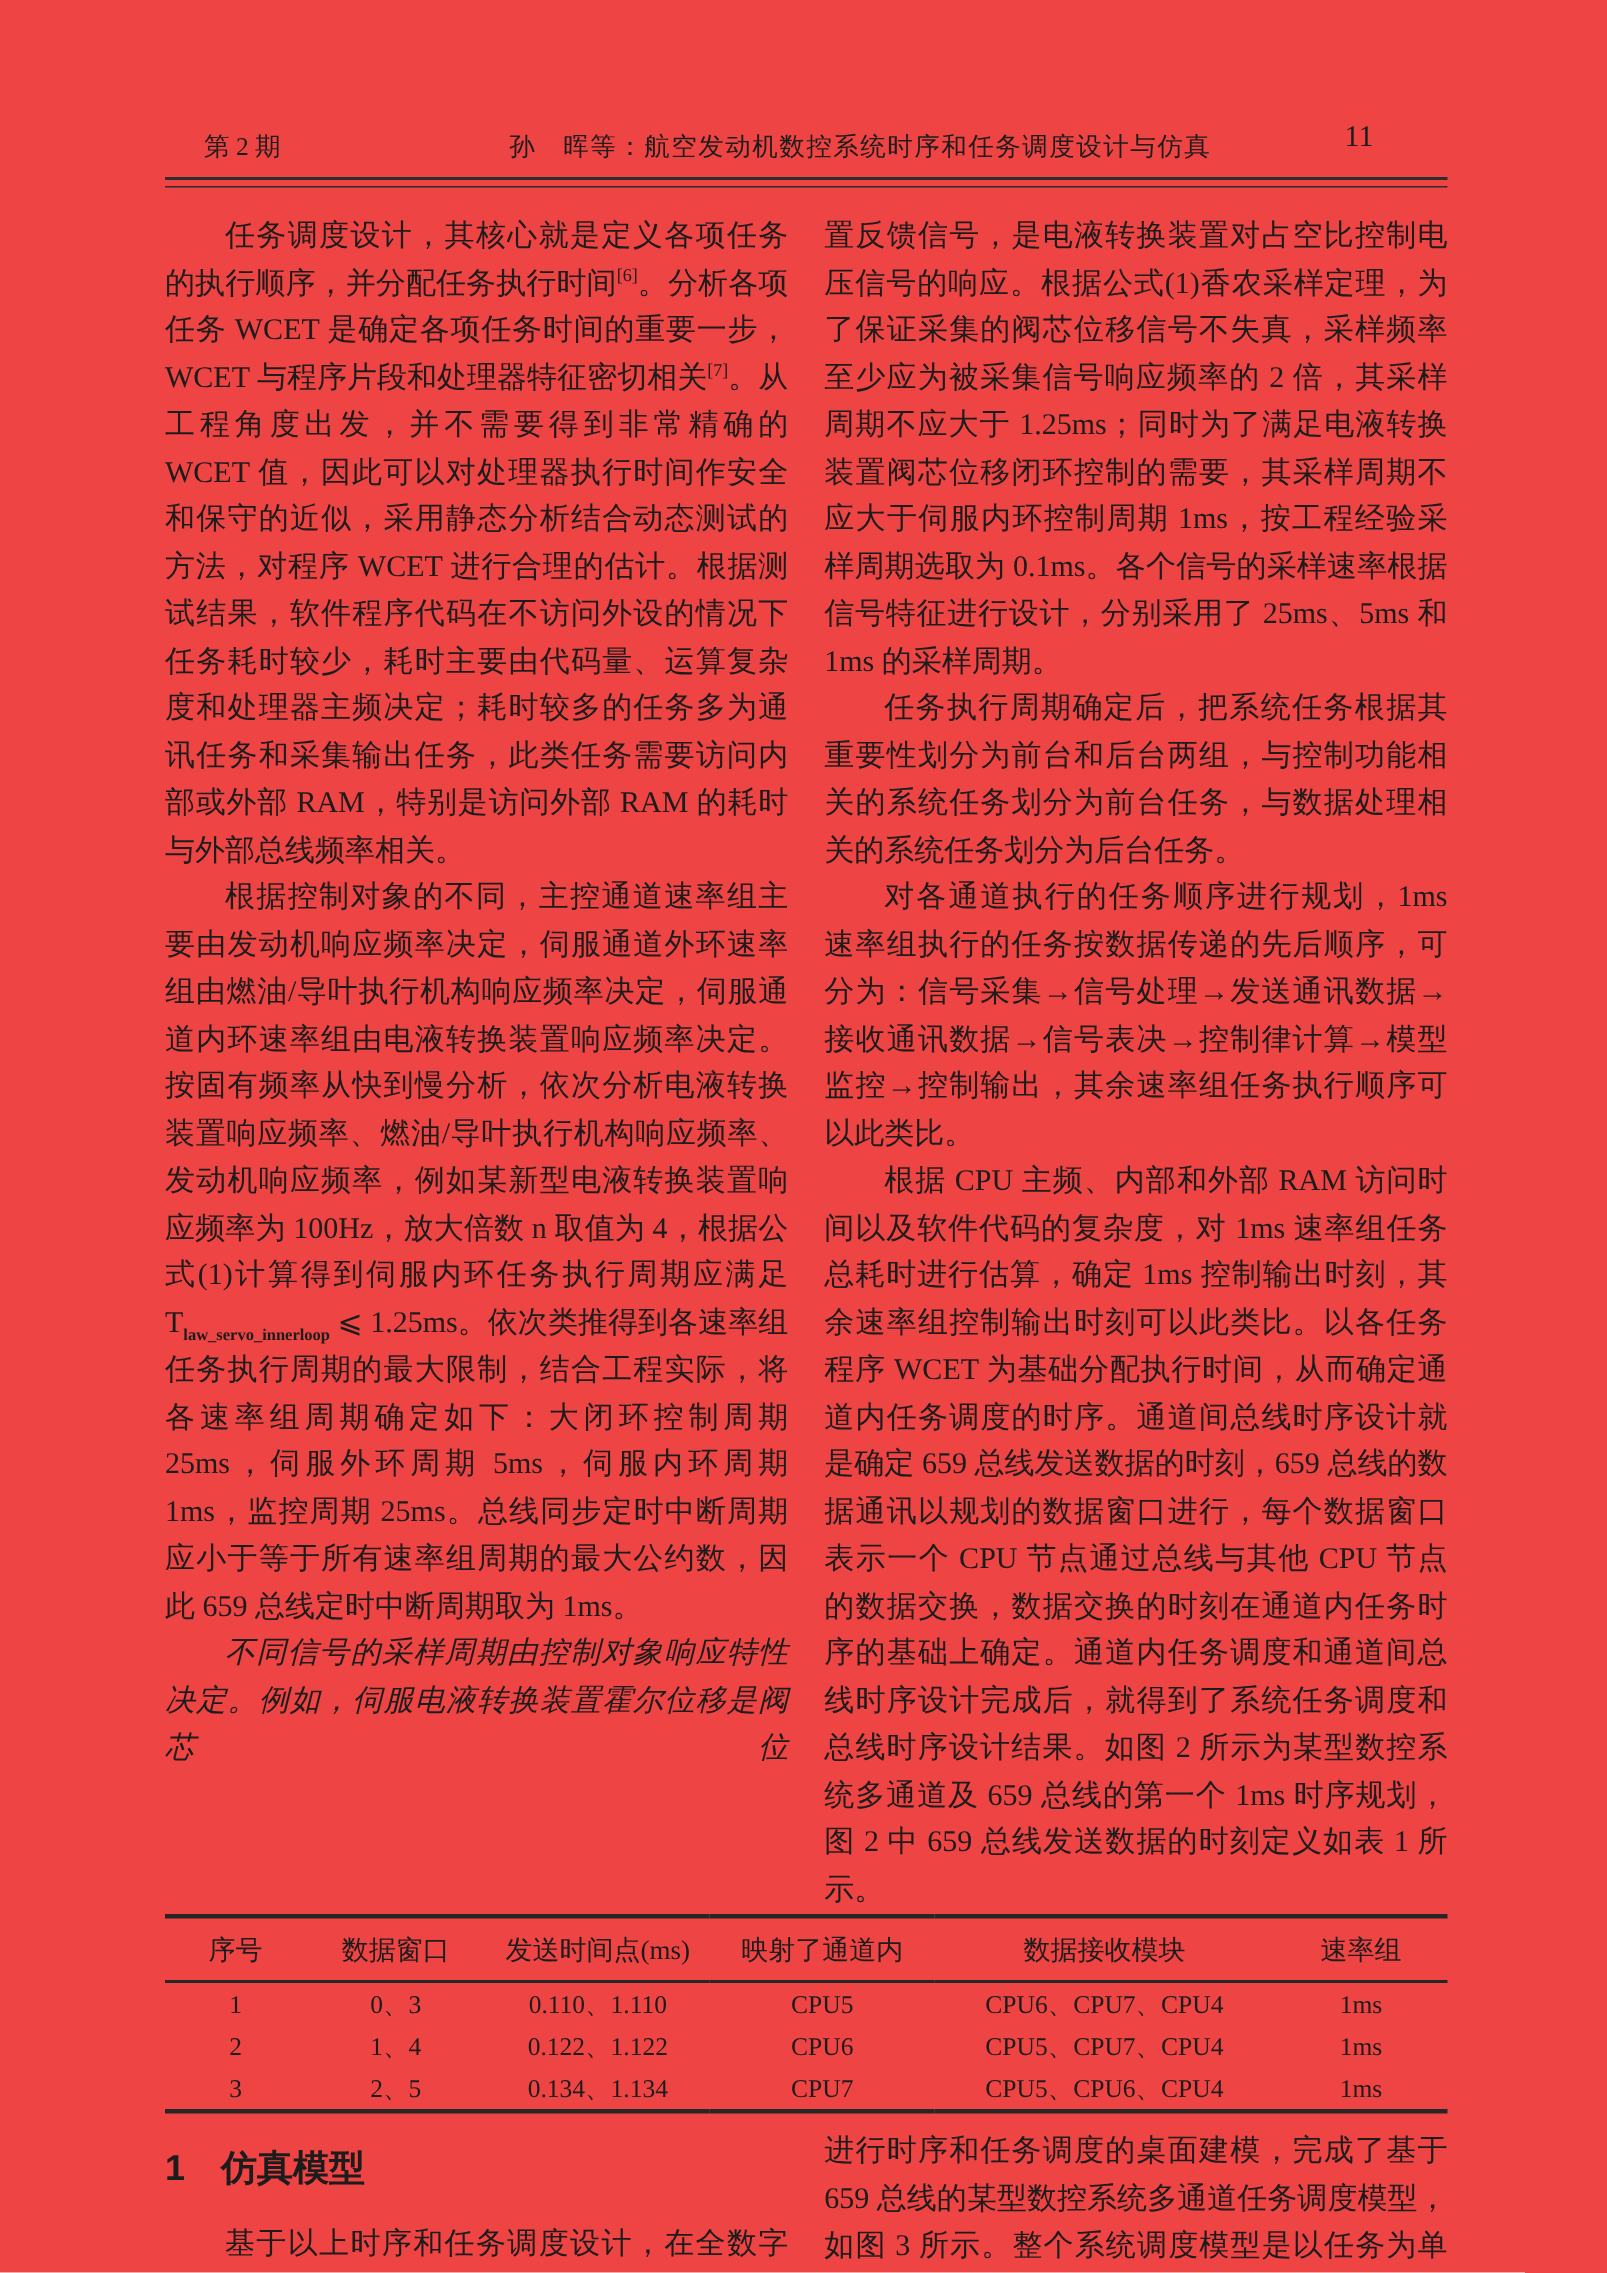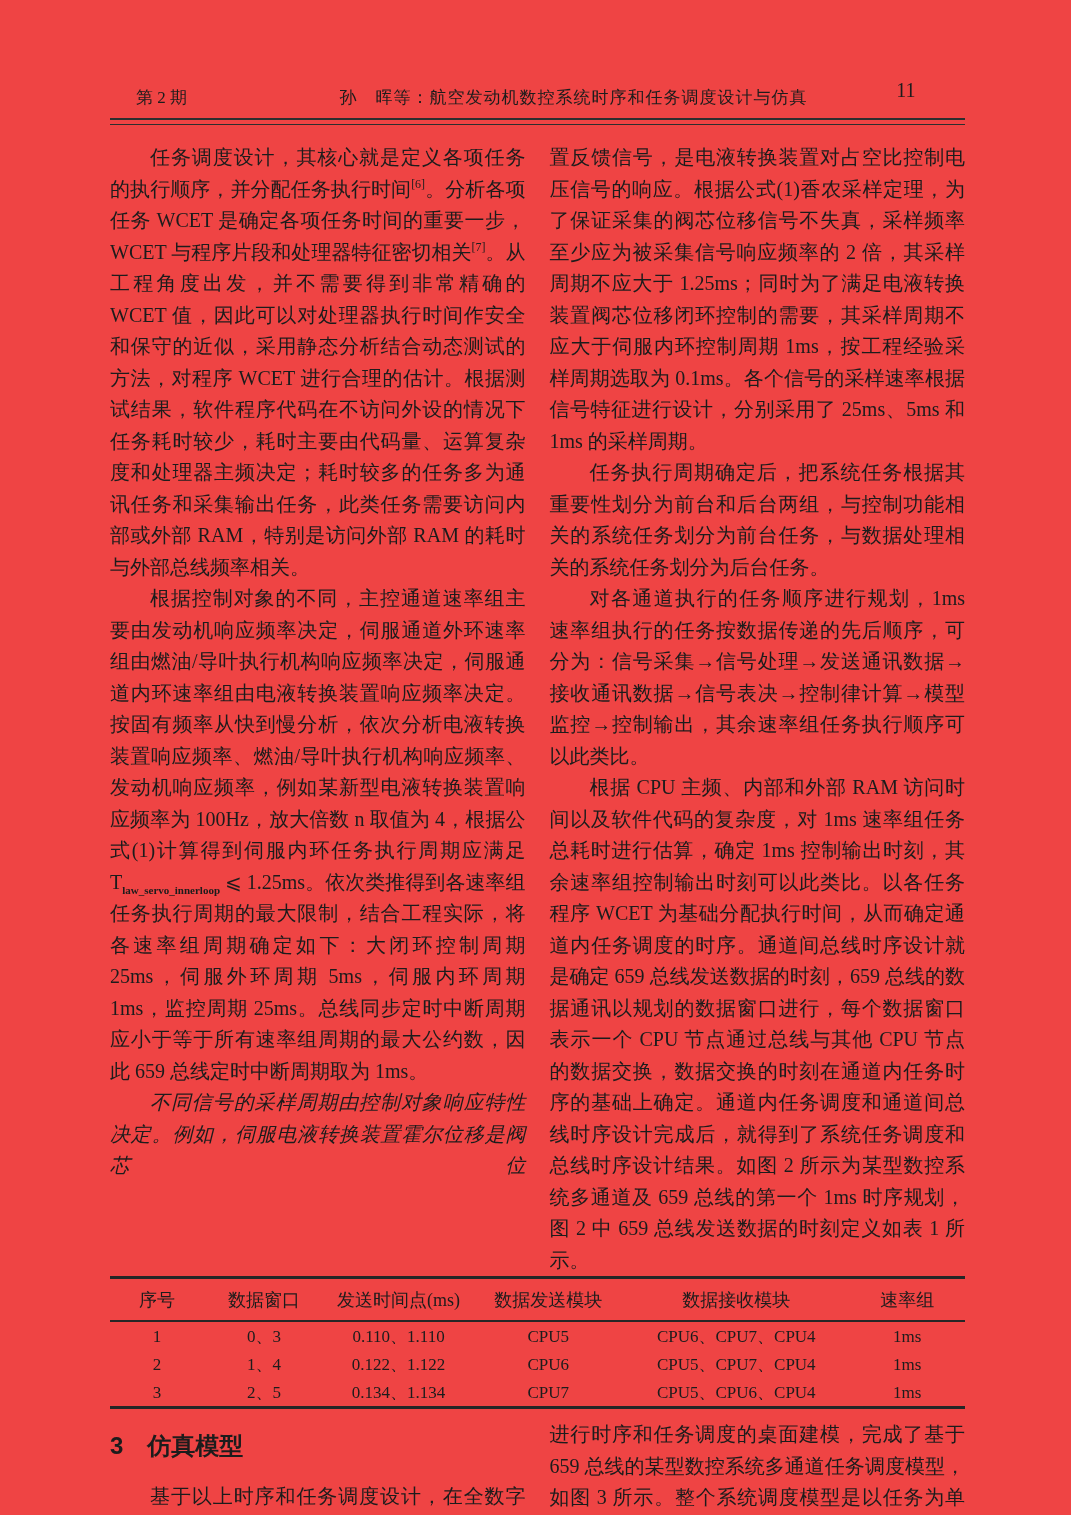--- a/index.html
+++ b/index.html
@@ -76,21 +76,21 @@
           <col style="width:17.5%">
         <col style="width:17.5%">
           <col style="width:26.5%">
           <col style="width:13.5%">
       </colgroup>
       <thead>
         <tr>
           <th>序号</th>
           <th>数据窗口</th>
           <th>发送时间点(ms)</th>
-          <th>数据发送模块</th>
+          <th>映射了通道内</th>
           <th>数据接收模块</th>
           <th>速率组</th>
         </tr>
       </thead>
       <tbody>
         <tr>
           <td>1</td>
           <td>0、3</td>
           <td>0.110、1.110</td>
           <td>CPU5</td>
@@ -112,21 +112,21 @@
           <td>CPU7</td>
           <td>CPU5、CPU6、CPU4</td>
           <td>1ms</td>
         </tr>
       </tbody>
     </table>
   </section>
 
   <div class="cols bottom">
     <div class="col">
-      <h2 class="sec-heading">3　仿真模型</h2>
+      <h2 class="sec-heading">1　仿真模型</h2>
       <p>基于以上时序和任务调度设计，在全数字仿真平台上搭建以时序和任务调度模型为基础的多通道系统架构模型。</p>
 
     </div>
     <div class="col">
       <p class="cont">进行时序和任务调度的桌面建模，完成了基于 659 总线的某型数控系统多通道任务调度模型，如图 3 所示。整个系统调度模型是以任务为单元进行调度的，简化模拟了 659 总线的时间行为，可对所有任务模型的启动时间、运行时长等属性进行设置，映射了通道内、通道间的时序调度设计和空间分配关系。</p>
     </div>
   </div>
 
 </div>
 

